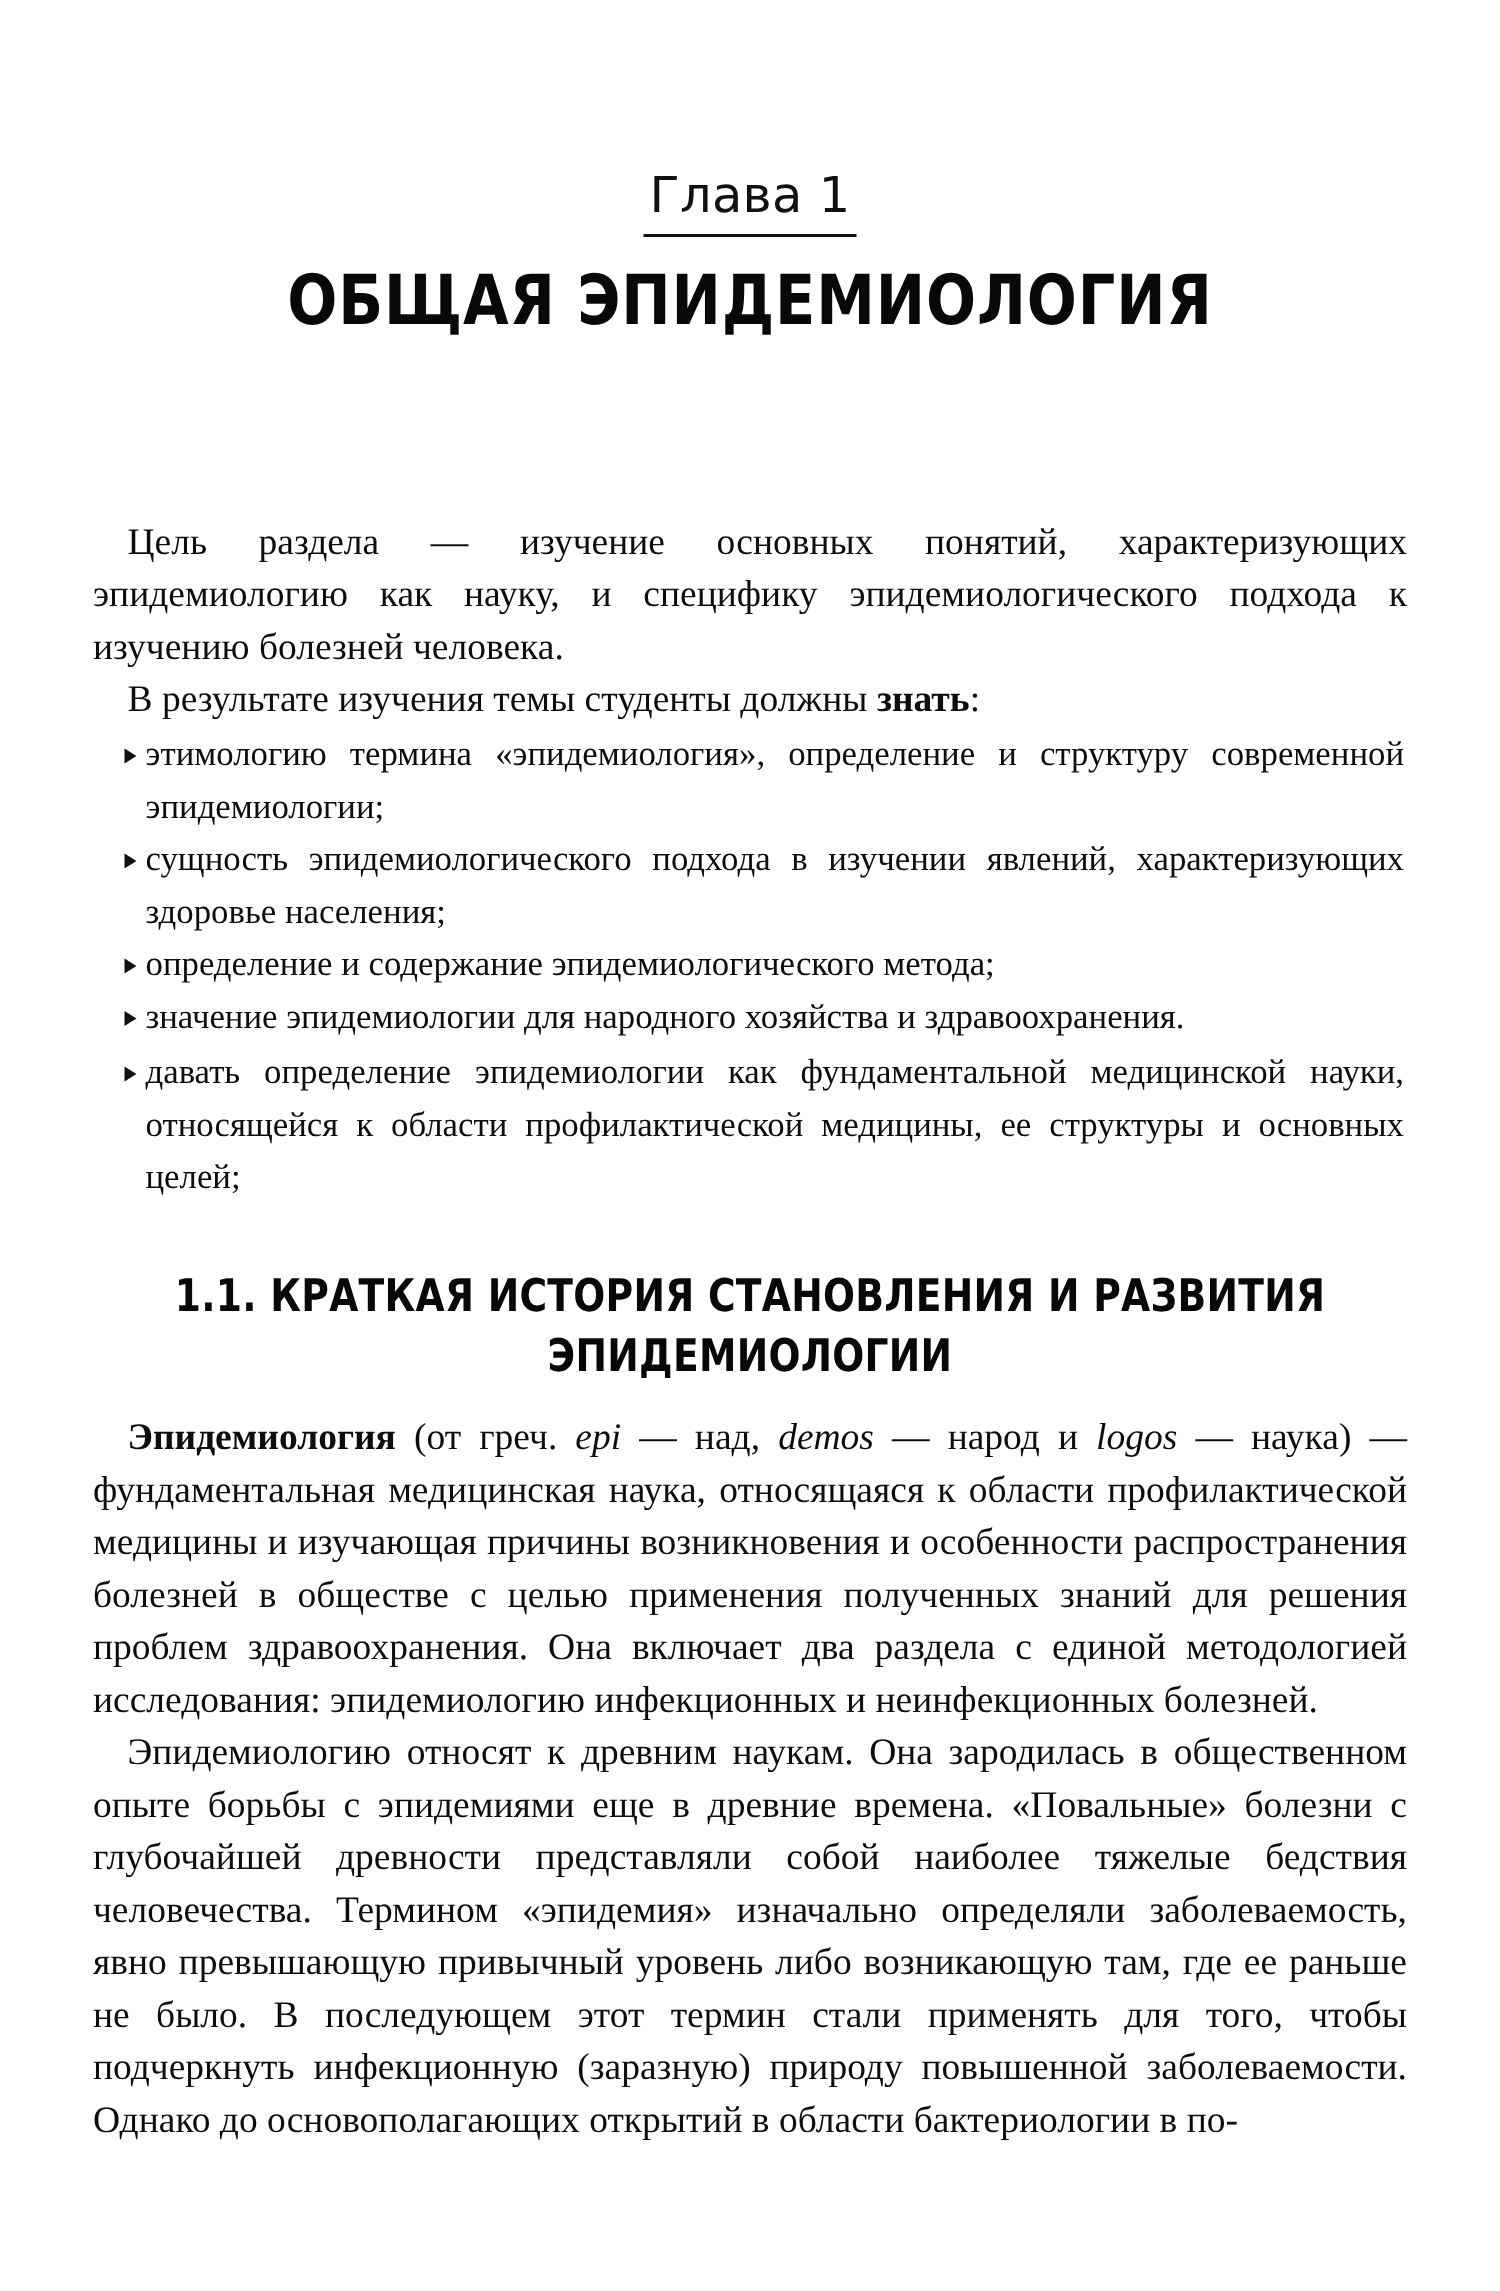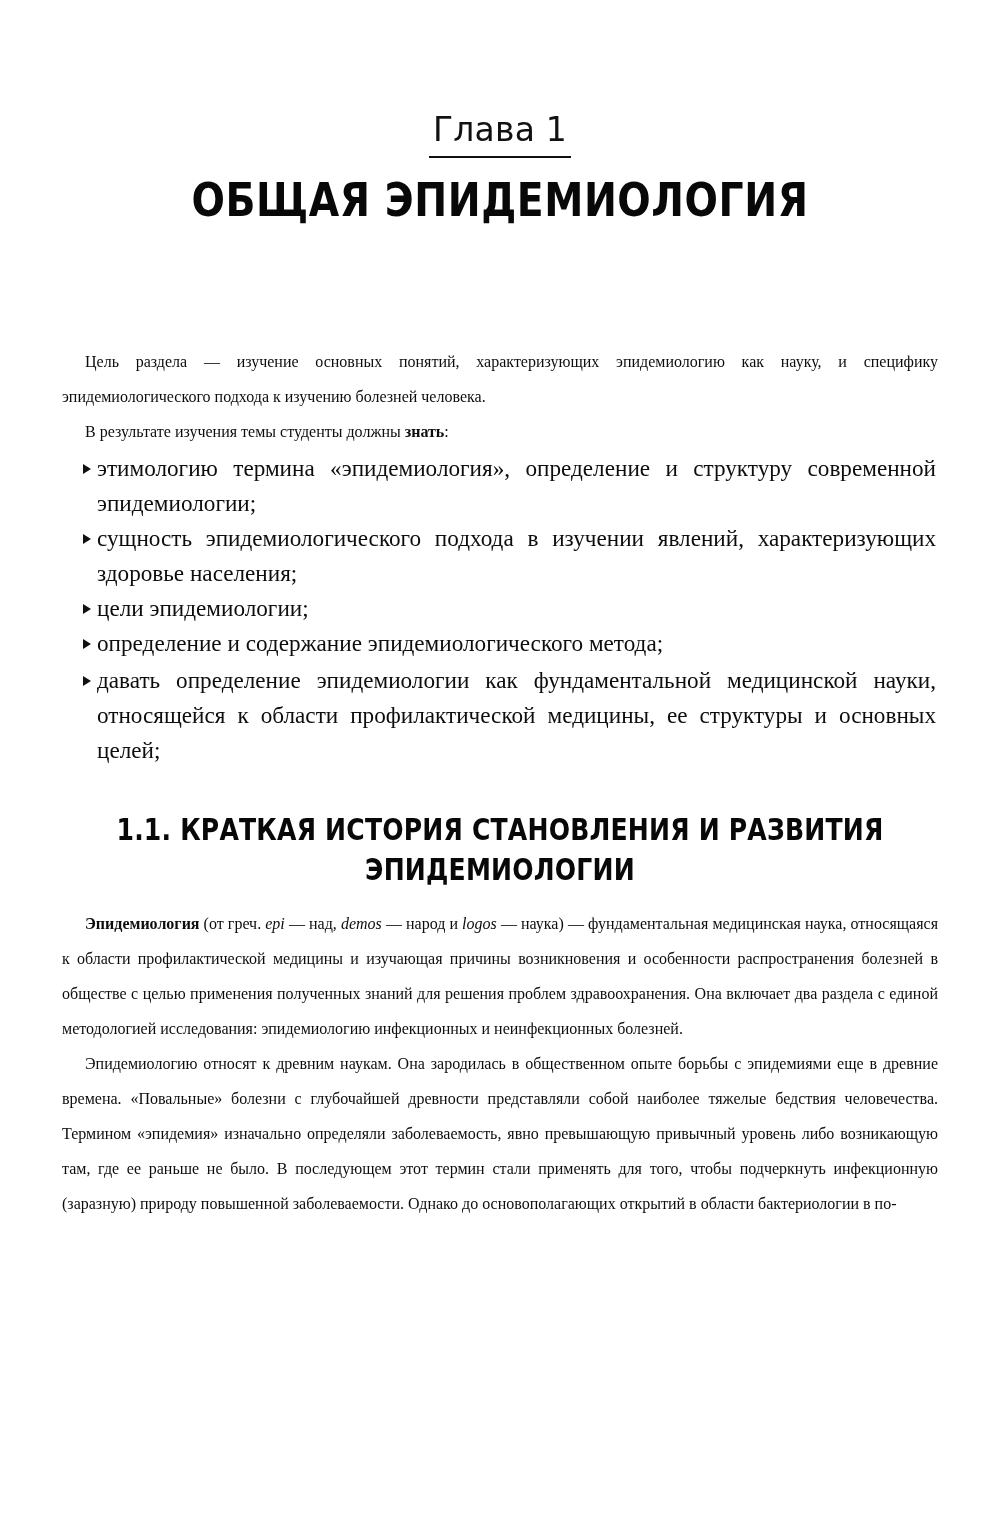--- a/index.html
+++ b/index.html
@@ -57,21 +57,21 @@
     transform-origin: center center;
     color: #080808;
   }
 
   
   .body-block {
     margin-top: 118px;
   }
   p.para {
     margin: 0;
-    font-size: 16px;
+    font-size: 25px;
     line-height: 35px;
     text-align: justify;
     text-indent: 23px;
     hyphens: manual;
   }
   .b { font-weight: 700; }
   .i { font-style: italic; }
 
   
   ul.bullets {
@@ -130,22 +130,22 @@
 
   <div class="body-block">
 
     <p class="para">Цель раздела — изучение основных понятий, характеризующих эпидемиологию как науку, и специфику эпидемиологического подхода к изучению болезней человека.</p>
 
     <p class="para"><span>В результате изучения темы студенты должны </span><span class="b">знать</span><span>:</span></p>
 
     <ul class="bullets">
       <li><span>этимологию термина «эпидемиология», определение и структуру современной эпидемиологии;</span></li>
       <li><span>сущность эпидемиологического подхода в изучении явлений, характеризующих здоровье населения;</span></li>
-      <li><span>цели эпидемиологии;</span></li>
       <li><span>определение и содержание эпидемиологического метода;</span></li>
+      <li><span>значение эпидемиологии для народного хозяйства и здравоохранения.</span></li>
     </ul>
 
 
     <ul class="bullets">
       <li><span>давать определение эпидемиологии как фундаментальной медицинской науки, относящейся к области профилактической медицины, ее структуры и основных целей;</span></li>
     </ul>
 
     <h2 class="section-heading">
       <span class="ln">1.1. КРАТКАЯ ИСТОРИЯ СТАНОВЛЕНИЯ И РАЗВИТИЯ</span>
       <span class="ln">ЭПИДЕМИОЛОГИИ</span>

